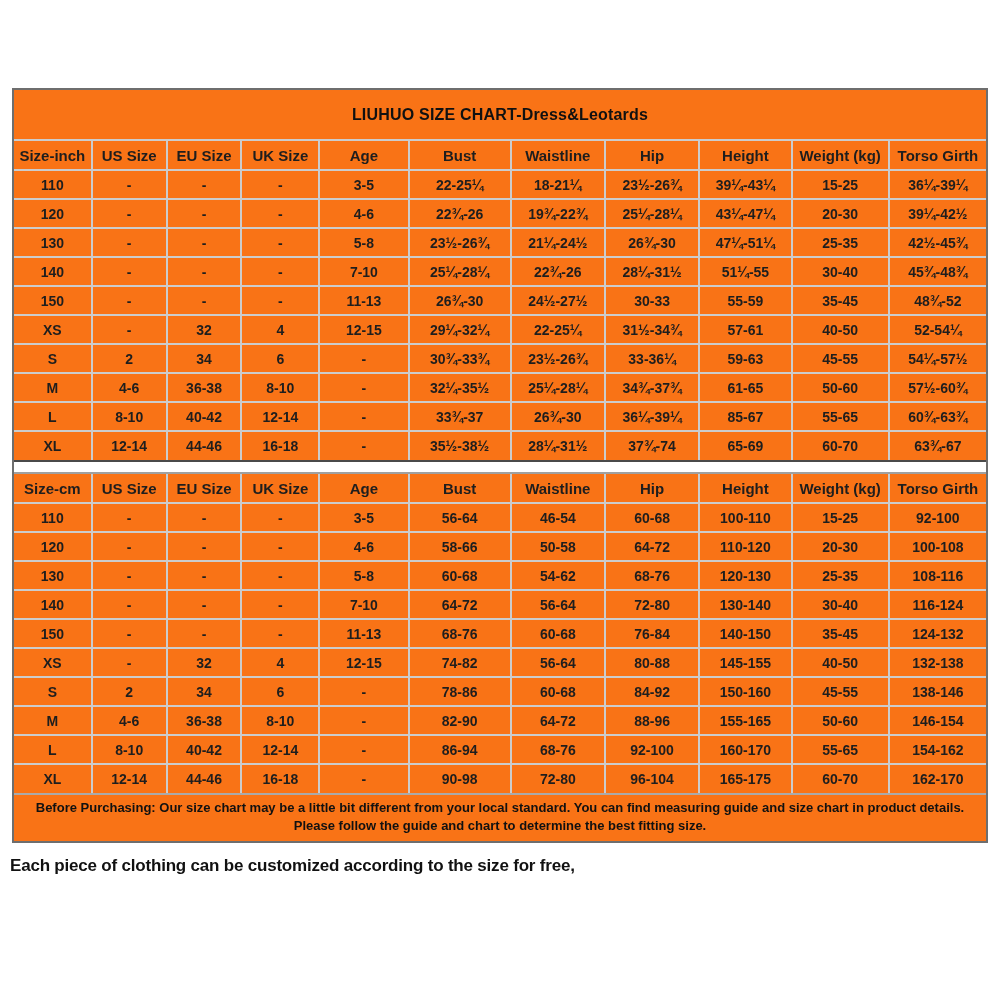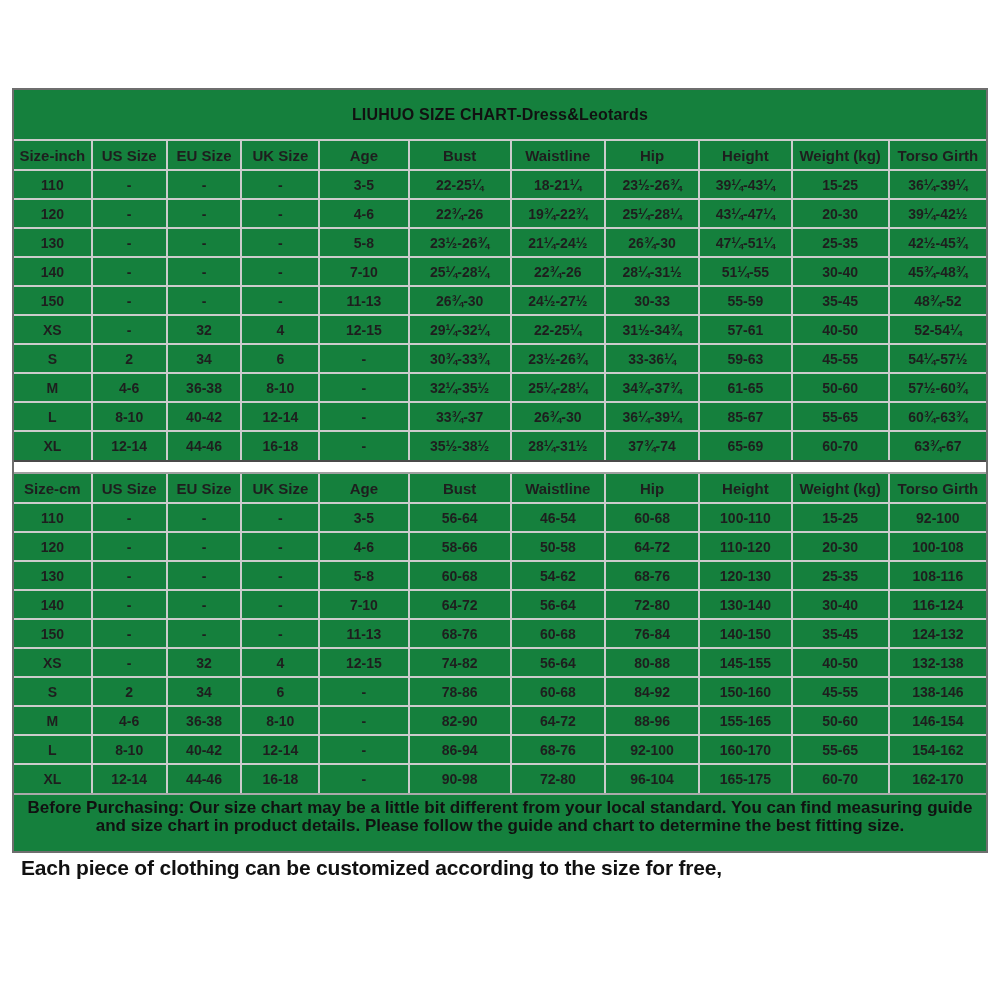--- a/index.html
+++ b/index.html
@@ -2,21 +2,21 @@
 <html><head>
 <meta charset="utf-8">
 <style>
   * { margin:0; padding:0; box-sizing:border-box; }
   html,body { width:1000px; height:1000px; background:#ffffff;
               font-family:"Liberation Sans", sans-serif; color:#1e1e1e; }
   .page { position:relative; width:1000px; height:1000px; background:#fff; }
 
   .chart-box {
     position:absolute; left:12px; top:88px; width:976px;
-    border:2px solid #6e6e6e; background:#15803d;
+    border:2px solid #6e6e6e; background:#f97316;
   }
   .chart-title {
     height:51px; display:flex; align-items:center; justify-content:center;
     font-weight:bold; font-size:16px; letter-spacing:0.2px;
     border-bottom:2px solid #cccccc; color:#111;
   }
   table.size-table { width:100%; border-collapse:collapse; table-layout:fixed; }
   table.size-table th, table.size-table td {
     border:2px solid #cccccc; text-align:center; vertical-align:middle;
     font-weight:bold; color:#1e1e1e; overflow:hidden; white-space:nowrap;
@@ -33,27 +33,27 @@
   table.size-table th:nth-child(5){width:9.2%} table.size-table th:nth-child(6){width:10.5%}
   table.size-table th:nth-child(7){width:9.7%} table.size-table th:nth-child(8){width:9.7%}
   table.size-table th:nth-child(9){width:9.5%} table.size-table th:nth-child(10){width:10.0%}
   table.size-table th:nth-child(11){width:10.0%}
 
   .table-gap {
     height:14px; background:#fff;
     border-top:2px solid #4a4a4a; border-bottom:2px solid #a0a0a0;
   }
   .purchase-note {
-    border-top:2px solid #aaaaaa; padding:4px 6px 16px 6px;
-    font-weight:bold; font-size:17px; line-height:18px;
+    border-top:2px solid #aaaaaa; padding:4px 6px 6px 6px;
+    font-weight:bold; font-size:13px; line-height:18px;
     text-align:center; color:#111;
   }
   .footer-text {
-    position:absolute; left:21px; width:980px;
-    font-weight:bold; font-size:21px; letter-spacing:-0.2px; color:#111;
+    position:absolute; left:10px; width:980px;
+    font-weight:bold; font-size:17px; letter-spacing:-0.2px; color:#111;
     white-space:nowrap;
   }
   .footer-line1 { top:856px; }
   .footer-line2 { top:893px; }
 </style>
 </head>
 <body>
 
 <div class="page">
 

